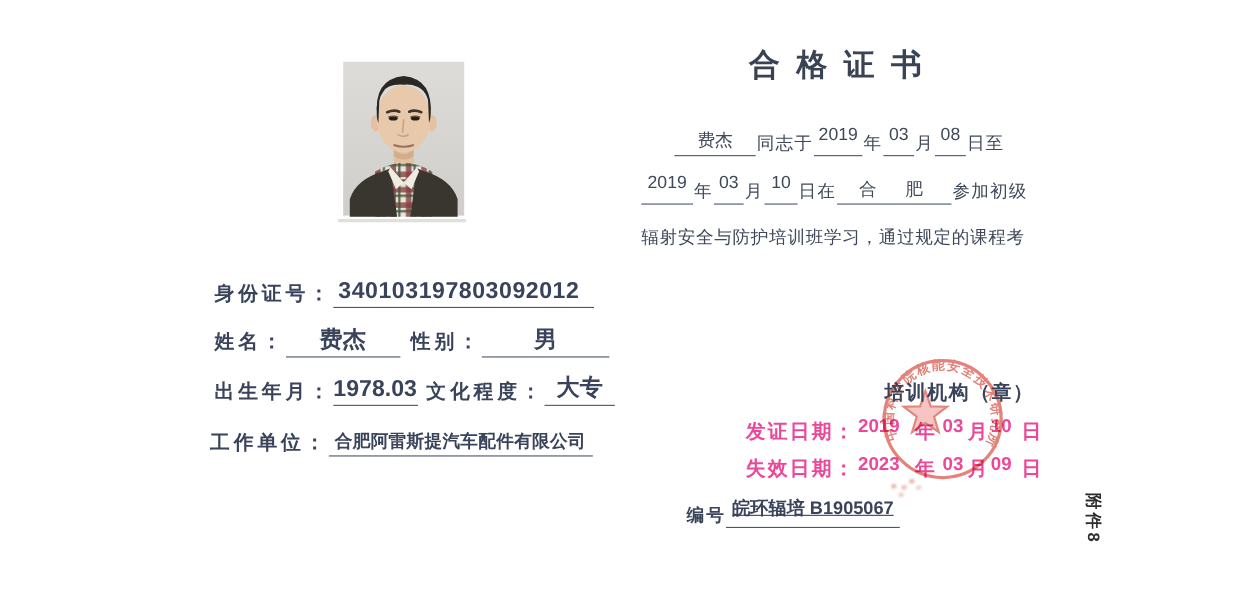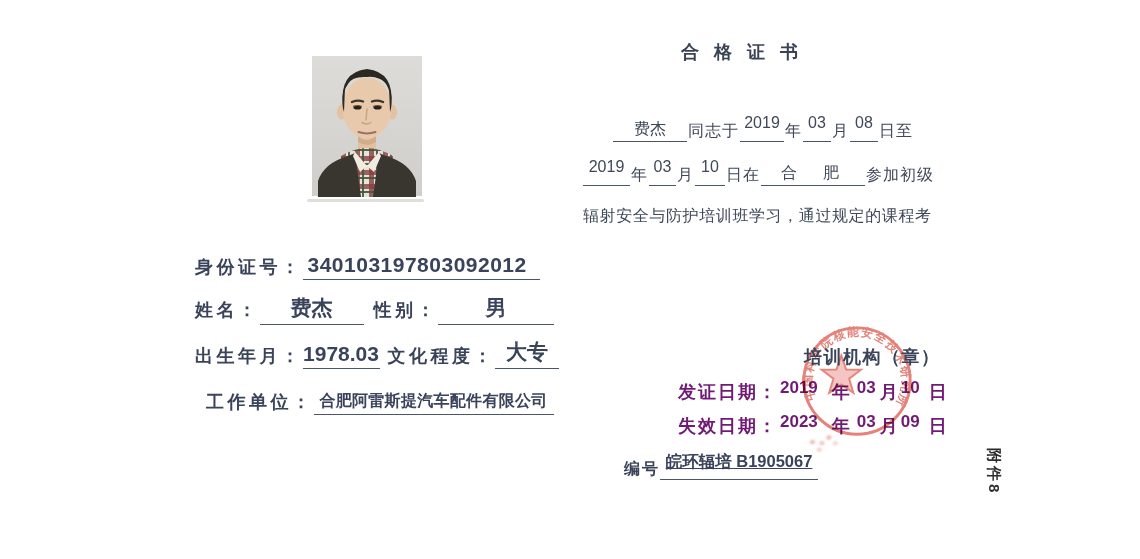--- a/index.html
+++ b/index.html
@@ -6,40 +6,40 @@
   .page{
     position:relative;width:1140px;height:559px;background:#ffffff;overflow:hidden;
     font-family:"Liberation Sans","DejaVu Sans",sans-serif;color:#3d4859;
   }
   
   .photo{position:absolute;left:311px;top:56px;width:112px;height:144px;background:#fff;padding:0;}
   .photo svg{display:block;}
   .photo-shadow{position:absolute;left:307px;top:199px;width:117px;height:3px;background:#d9d9d5;opacity:.85;border-radius:2px;}
   
   .title{
-    position:absolute;left:681px;top:40px;font-size:18px;font-weight:700;
+    position:absolute;left:681px;top:40px;font-size:28px;font-weight:700;
     letter-spacing:15px;color:#3a4354;white-space:nowrap;
   }
   .cline{position:absolute;display:flex;align-items:flex-end;font-size:16px;line-height:1.25;color:#3f4859;white-space:nowrap;height:30px;}
   .cline .t{padding:0 1px 1px 1px;letter-spacing:1px;font-weight:500;}
   .blank{display:inline-block;border-bottom:1.7px solid #4b5568;text-align:center;}
   .blank .v{position:relative;display:inline-block;font-weight:500;}
   .r3{top:-2px;} .r6{top:-6px;} .r8{top:-8px;}
   .w74{min-width:74px;} .w47{min-width:47px;} .w44{min-width:44px;}
   .w30{min-width:30px;} .w28{min-width:28px;} .w27{min-width:27px;} .w97{min-width:97px;}
   .city-v{letter-spacing:26px;padding-left:20px;}
   .ptext{position:absolute;font-size:16px;letter-spacing:.6px;color:#3f4859;white-space:nowrap;font-weight:500;}
   
   .frow{position:absolute;display:flex;align-items:flex-end;font-size:18px;font-weight:700;color:#39435a;white-space:nowrap;height:30px;}
   .flabel{letter-spacing:3.5px;padding-bottom:1px;}
   .fblank{display:inline-block;border-bottom:1.8px solid #4b5568;text-align:center;}
   .fblank .v{position:relative;display:inline-block;font-size:21px;font-weight:700;}
   .stacklabel{display:flex;flex-direction:column;font-size:17px;line-height:1.22;letter-spacing:2.5px;padding-bottom:0;}
   
-  .irow{position:absolute;display:flex;align-items:flex-end;font-size:18px;font-weight:700;color:#701a75;white-space:nowrap;height:26px;}
+  .irow{position:absolute;display:flex;align-items:flex-end;font-size:18px;font-weight:700;color:#ec4899;white-space:nowrap;height:26px;}
   .irow .lab{letter-spacing:2px;}
   .irow .num{position:relative;font-size:17px;}
   .irow .u{letter-spacing:1px;}
   .org-label{position:absolute;left:804px;top:345px;font-size:18px;font-weight:700;letter-spacing:1.5px;color:#39435a;z-index:3;}
   .nrow{position:absolute;display:flex;align-items:flex-end;height:30px;color:#39435a;}
   .nrow .lab{font-size:16px;font-weight:700;letter-spacing:2px;padding-bottom:0;}
   .nrow .fblank{min-width:158px;}
   .nrow .v{font-size:16.5px;text-decoration:underline;}
   .stamp{position:absolute;left:797px;top:321px;width:124px;height:124px;mix-blend-mode:multiply;opacity:.9;z-index:2;}
   .smudge{position:absolute;left:810px;top:440px;width:5px;height:4px;border-radius:50%;
@@ -146,21 +146,21 @@
     <span class="fblank" style="min-width:116px;"><span class="v r3">男</span></span>
   </div>
 
   <div class="frow" style="left:195px;top:339px;">
     <span class="flabel">出生年月：</span>
     <span class="fblank" style="min-width:77px;"><span class="v r3">1978.03</span></span>
     <span class="flabel" style="margin-left:8px;">文化程度：</span>
     <span class="fblank" style="min-width:64px;"><span class="v r3">大专</span></span>
   </div>
 
-  <div class="frow" style="left:206px;top:385px;">
+  <div class="frow" style="left:191px;top:385px;">
     <span class="flabel">工作单位：</span>
     <span class="fblank" style="min-width:240px;">
       <span class="v r3" style="font-size:16px;letter-spacing:.3px;">合肥阿雷斯提汽车配件有限公司</span>
     </span>
   </div>
 
 
   <svg class="stamp" viewBox="0 0 126 126">
     <circle cx="61" cy="61" r="54" fill="none" stroke="#e2756b" stroke-width="3"></circle>
     <path d="M45 35 L49.9 49.2 L65 49.5 L53 58.6 L57.3 73 L45 64.4 L32.7 73 L37 58.6 L25 49.5 L40.1 49.2 Z" fill="rgba(230,126,118,0.5)" stroke="#e07a70" stroke-width="2"></path>

